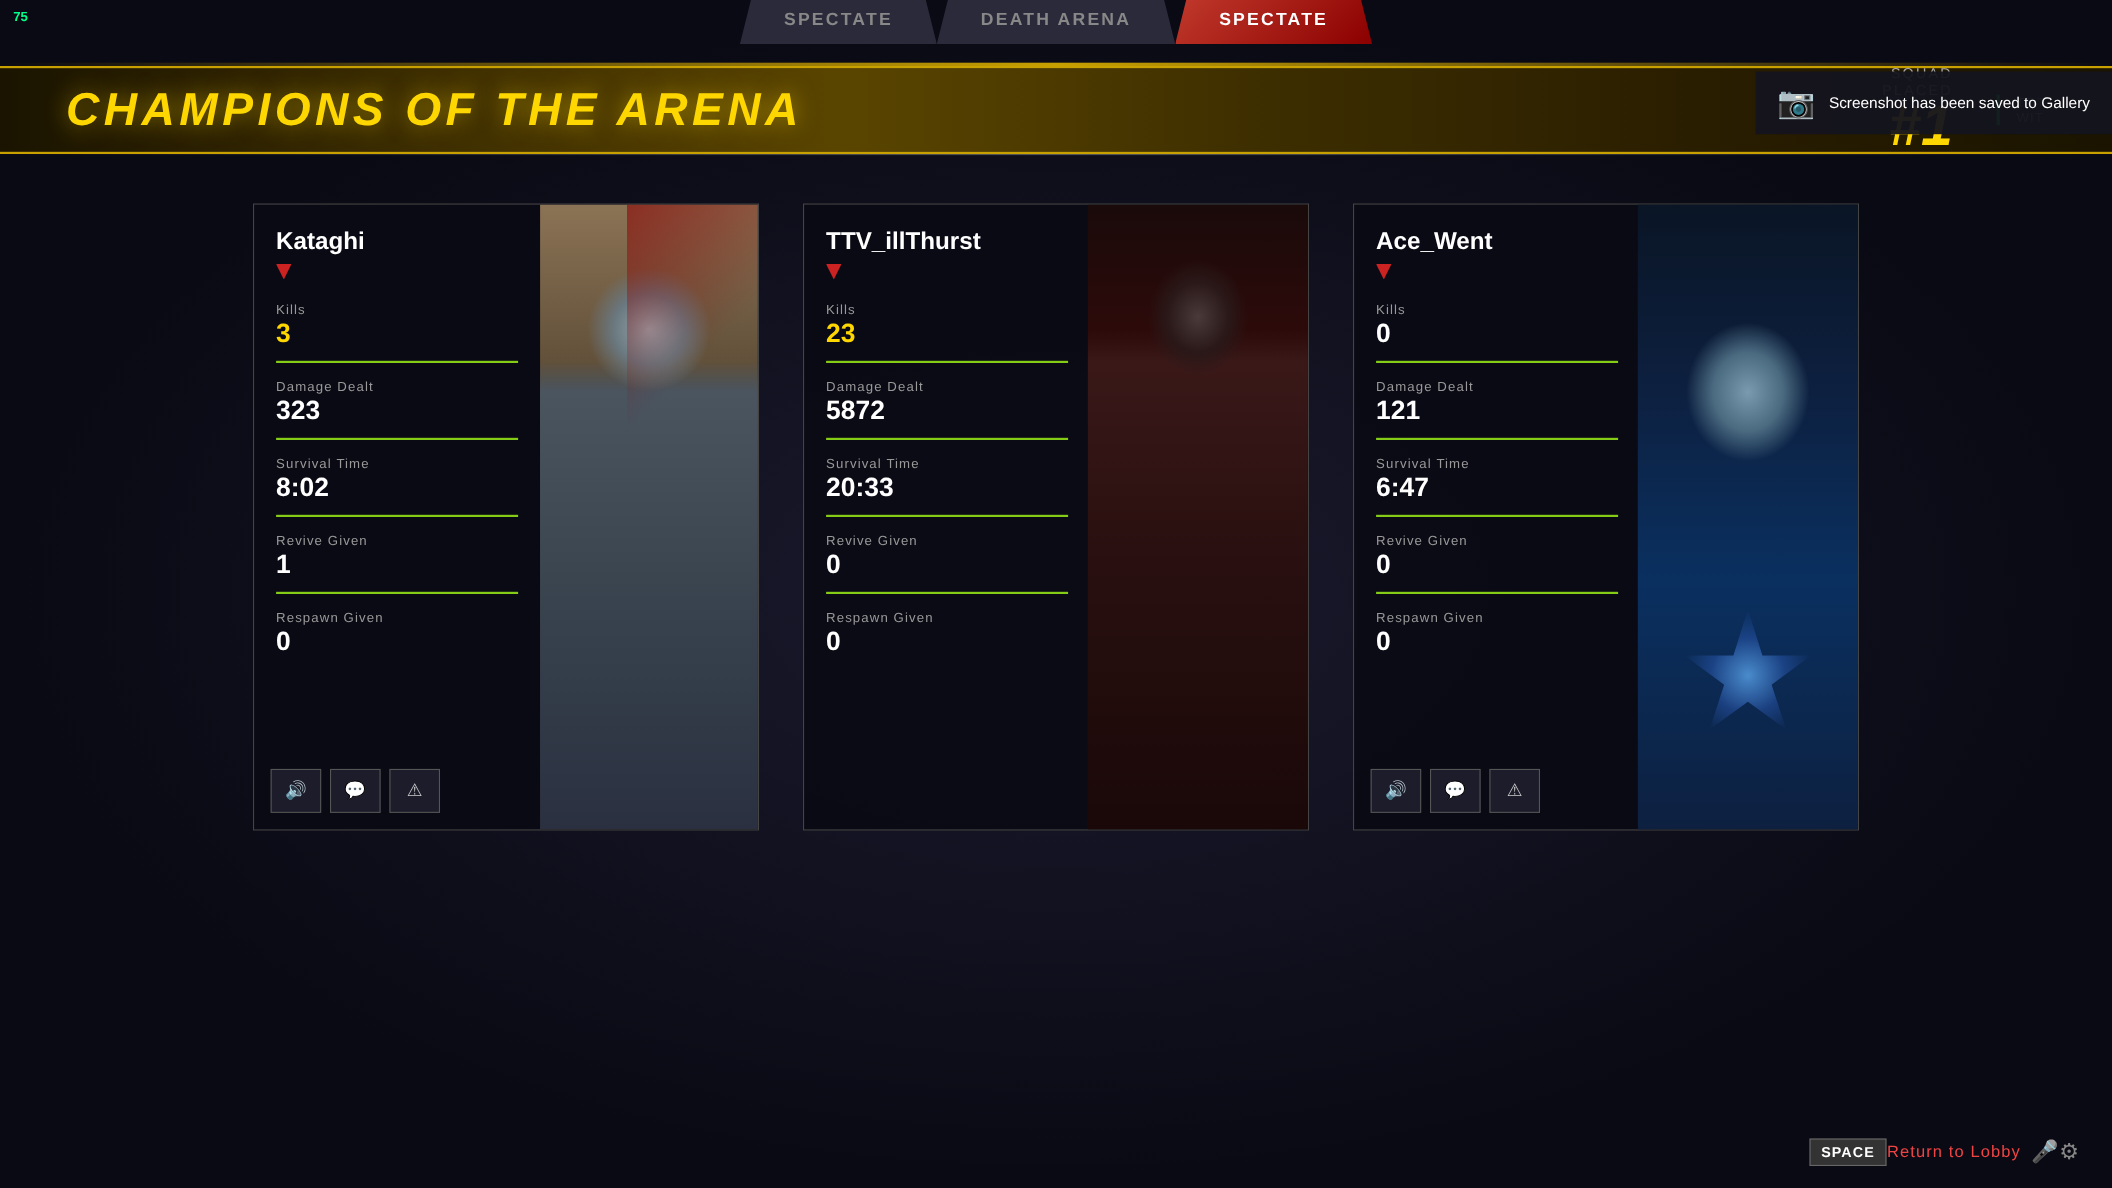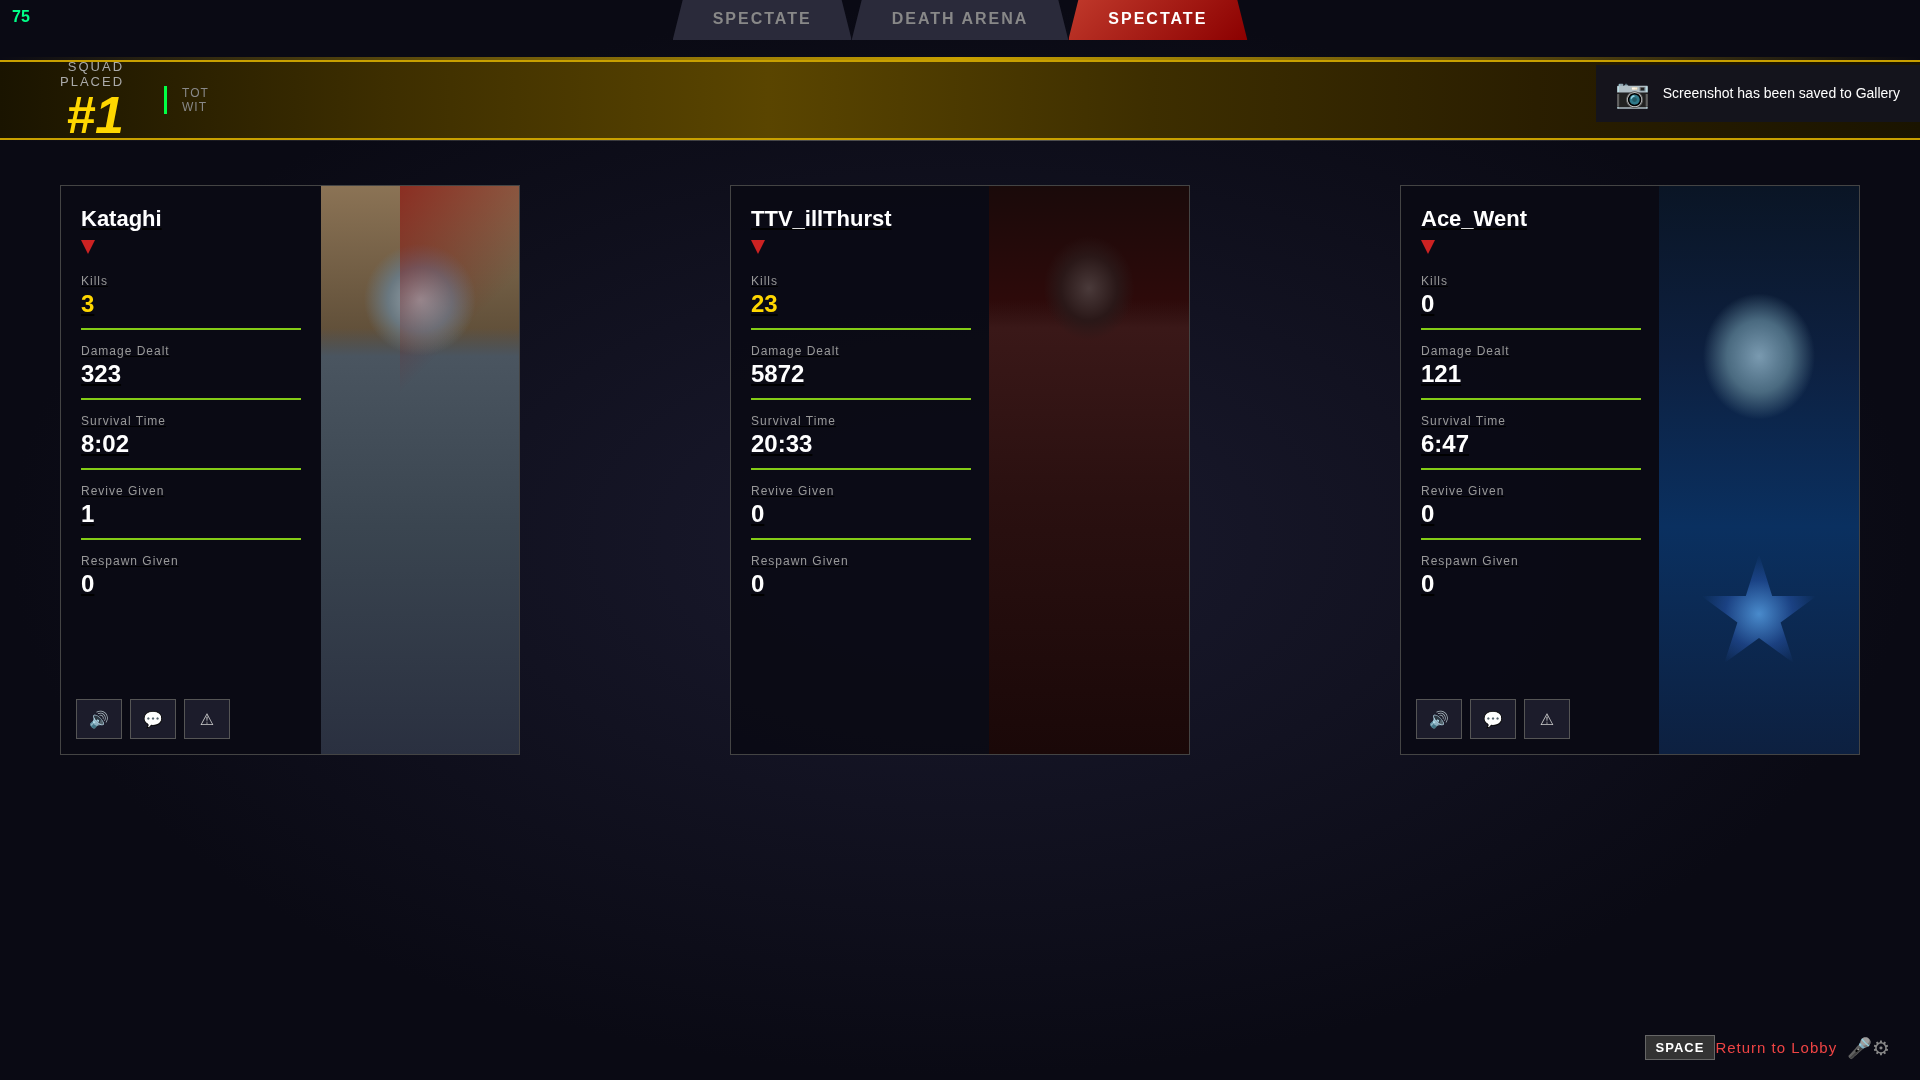--- a/index.html
+++ b/index.html
@@ -20,21 +20,21 @@
       background: radial-gradient(ellipse at center, #1a1a2e 0%, #0a0a14 70%);
       z-index: 0;
     }
 
     
     .top-left-number {
       position: absolute;
       top: 8px;
       left: 12px;
       color: #00ff88;
-      font-size: 16px;
+      font-size: 12px;
       font-weight: bold;
       z-index: 10;
     }
 
     
     .top-nav {
       position: absolute;
       top: 0;
       left: 50%;
       transform: translateX(-50%);
@@ -154,25 +154,24 @@
       line-height: 1.4;
     }
 
     
     .cards-container {
       position: absolute;
       top: 165px;
       left: 0;
       right: 0;
       display: flex;
-      justify-content: space-between;
-      gap: 61px;
+      justify-content: center;
+      gap: 40px;
       padding: 20px 60px;
       z-index: 5;
-      text-decoration: underline;
     }
 
     .player-card {
       width: 460px;
       height: 570px;
       background: rgba(10, 10, 20, 0.9);
       border: 1px solid #444;
       position: relative;
       display: flex;
       overflow: hidden;
@@ -371,20 +370,21 @@
     <span>DEATH ARENA</span>
   </div>
   <div class="nav-tab active">
     <span>SPECTATE</span>
   </div>
 </div>
 
 <div class="top-line"></div>
 
 <div class="champions-banner">
+  <div class="champions-title">CHAMPIONS OF THE ARENA</div>
   <div class="squad-info">
     <div class="squad-placed">
       <span class="squad-placed-label">SQUAD<br>PLACED</span>
       <div class="squad-placed-number"><span>#1</span></div>
     </div>
     <div class="tot-wit-area">
       <span>TOT</span>
       <span>WIT</span>
     </div>
   </div>

